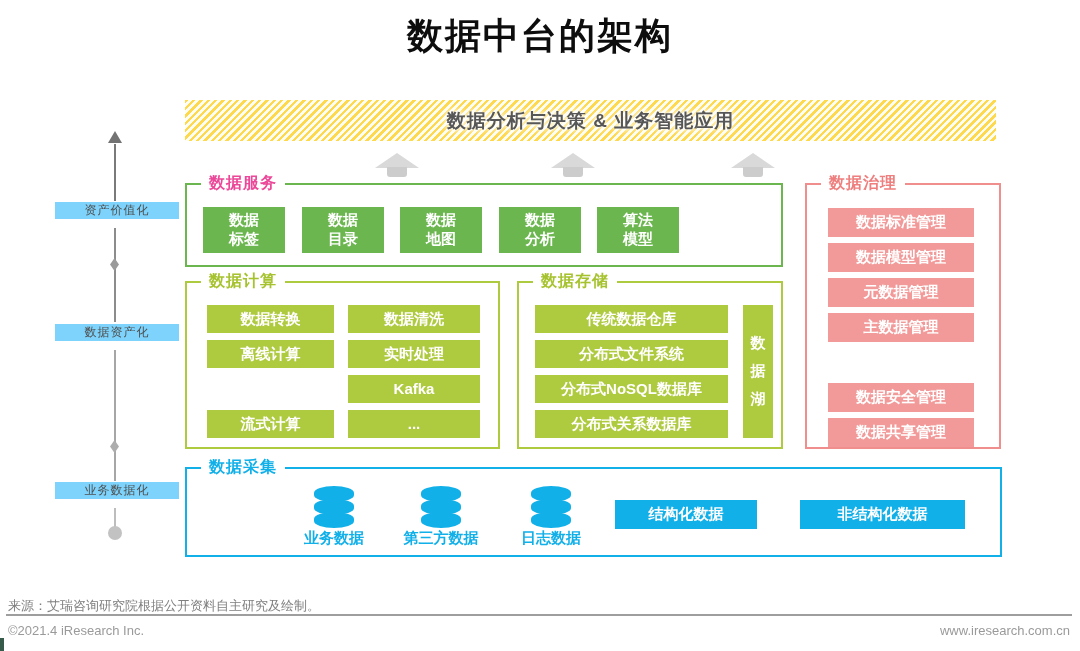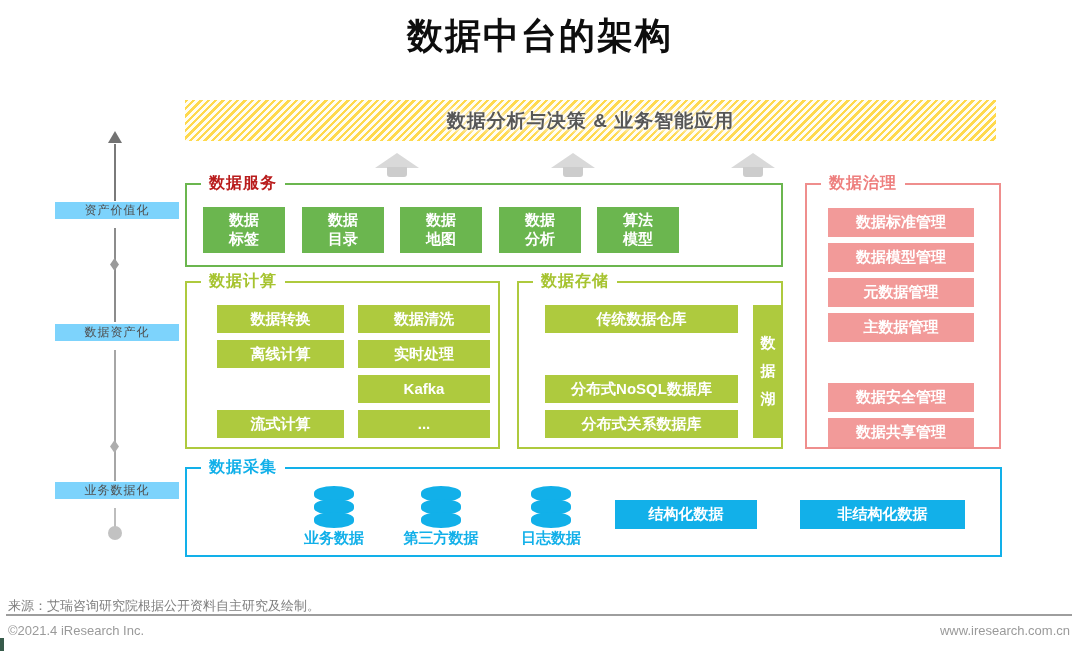--- a/index.html
+++ b/index.html
@@ -27,22 +27,22 @@
                 clip-path:polygon(50% 0,100% 50%,50% 100%,0 50%);}
   .axis-dot{left:108px;top:526px;width:14px;height:14px;border-radius:50%;background:#c2c2c2;}
   
   .frame{border:2px solid;background:#fff;}
   .legend{position:absolute;top:-12px;left:14px;background:#fff;padding:0 8px;
           font-size:16px;font-weight:800;letter-spacing:1px;white-space:nowrap;}
   
   .cell{position:absolute;display:flex;flex-direction:column;align-items:center;justify-content:center;
         color:#fff;font-weight:700;font-size:15px;line-height:1.25;text-align:center;}
   
-  .green-bd{border-color:#6bb64f;} .green-bg{background:#6bb64f;} .green-tx{color:#b91c1c;}
-  .lime-bd{border-color:#aeca3e;}  .lime-bg{background:#aeca3e;margin-left:10px;}  .lime-tx{color:#a6c32f;}
+  .green-bd{border-color:#6bb64f;} .green-bg{background:#6bb64f;} .green-tx{color:#ec4899;}
+  .lime-bd{border-color:#aeca3e;}  .lime-bg{background:#aeca3e;}  .lime-tx{color:#a6c32f;}
   .pink-bd{border-color:#ef8e8d;}  .pink-bg{background:#f29a99;}  .pink-tx{color:#ee7f7e;}
   .cyan-bd{border-color:#12b0e9;}  .cyan-bg{background:#12b0e9;}  .cyan-tx{color:#12b0e9;}
   .lake{gap:9px;}
   .src-label{position:absolute;top:529px;width:130px;text-align:center;font-size:15px;font-weight:700;color:#12b0e9;}
   
   #src-note{left:8px;top:597px;font-size:13px;color:#7f7f7f;}
   #footer-divider{left:6px;top:614px;width:1066px;border-top:2px solid #9e9e9e;}
   #copyright{left:8px;top:623px;font-size:13px;color:#9a9a9a;}
   #site-url{right:10px;top:623px;font-size:13px;color:#9a9a9a;}
   #footer-accent-bar{left:0;top:638px;width:4px;height:13px;background:#375b4b;}
@@ -115,20 +115,21 @@
   <div class="cell lime-bg" style="left:207px;top:340px;width:127px;height:28px">离线计算</div>
   <div class="cell lime-bg" style="left:348px;top:340px;width:132px;height:28px">实时处理</div>
   <div class="cell lime-bg" style="left:348px;top:375px;width:132px;height:28px">Kafka</div>
   <div class="cell lime-bg" style="left:207px;top:410px;width:127px;height:28px">流式计算</div>
   <div class="cell lime-bg" style="left:348px;top:410px;width:132px;height:28px">...</div>
 
   <div class="abs frame lime-bd" style="left:517px;top:281px;width:262px;height:164px">
     <span class="legend lime-tx">数据存储</span>
   </div>
   <div class="cell lime-bg" style="left:535px;top:305px;width:193px;height:28px">传统数据仓库</div>
+  <div class="cell lime-bg" style="left:535px;top:340px;width:193px;height:28px">分布式文件系统</div>
   <div class="cell lime-bg" style="left:535px;top:375px;width:193px;height:28px">分布式NoSQL数据库</div>
   <div class="cell lime-bg" style="left:535px;top:410px;width:193px;height:28px">分布式关系数据库</div>
   <div class="cell lime-bg lake" style="left:743px;top:305px;width:30px;height:133px">
     <span>数</span>
     <span>据</span>
     <span>湖</span>
   </div>
 
   <div class="abs frame pink-bd" style="left:805px;top:183px;width:192px;height:262px">
     <span class="legend pink-tx">数据治理</span>

